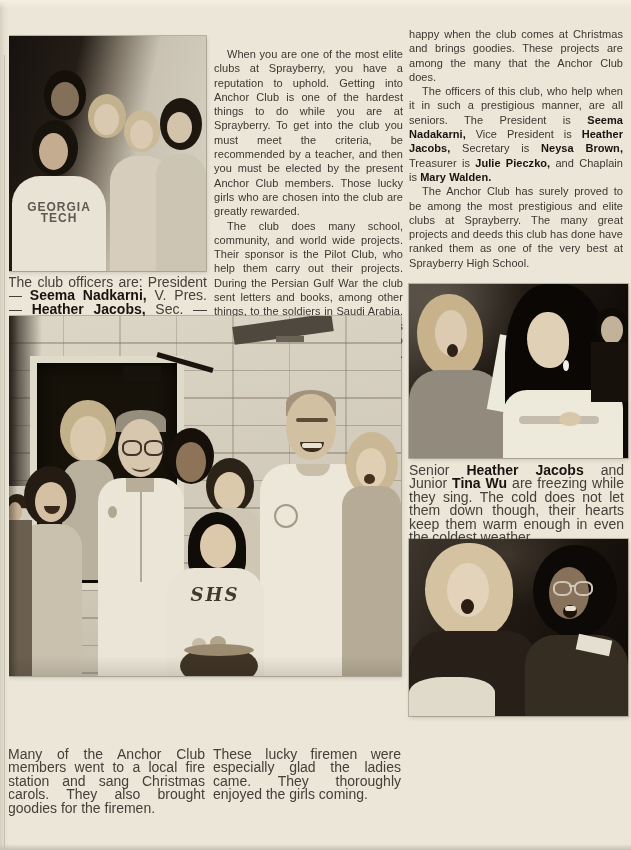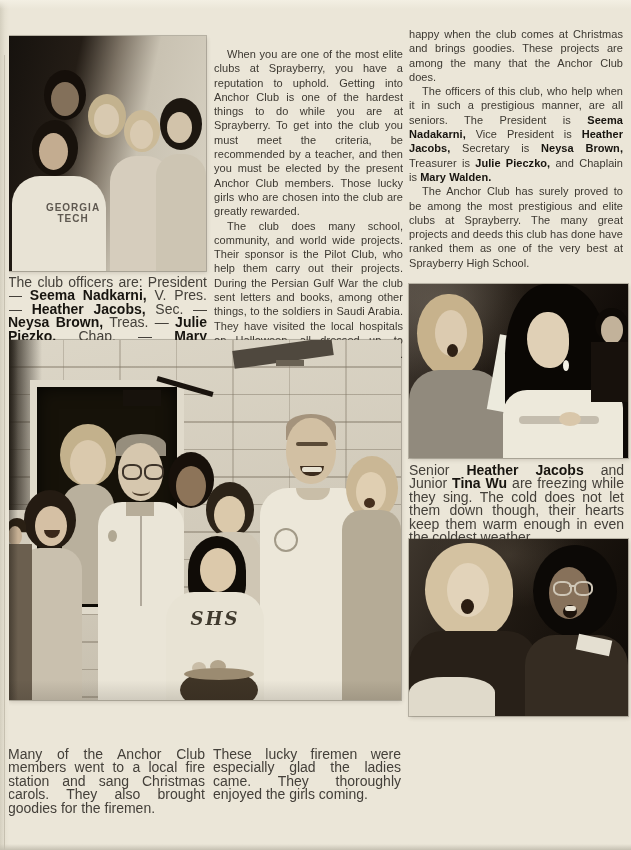--- a/index.html
+++ b/index.html
@@ -32,21 +32,21 @@
     background:linear-gradient(102deg,#16120e 0%,#241d16 30%,#7d7365 46%,#c9c2b2 62%,#d8d2c3 100%);}
   .cap-officers{left:8px;top:276px;width:199px;}
   .col-center{left:214px;top:27px;width:189px;margin-top:20px;}
   .col-right{left:409px;top:27px;width:214px;}
   .photo-jw{left:409px;top:284px;width:219px;height:174px;
     background:linear-gradient(120deg,#4a423a 0%,#241d16 34%,#120d09 70%,#0d0906 100%);}
   .cap-jw{left:409px;top:464px;width:215px;}
   .photo-hd{left:409px;top:539px;width:219px;height:177px;
     background:linear-gradient(115deg,#3e362d 0%,#221b14 40%,#140f0a 75%,#0f0b07 100%);}
   .cap-hd{left:409px;top:728px;width:215px;}
-  .photo-fire{left:8px;top:340px;width:393px;height:360px;
+  .photo-fire{left:8px;top:316px;width:393px;height:360px;
     background-image:
       repeating-linear-gradient(to bottom,rgba(125,115,98,0) 0 26px,rgba(125,115,98,.45) 26px 27.5px),
       repeating-linear-gradient(to right,rgba(125,115,98,0) 0 55px,rgba(125,115,98,.32) 55px 56.5px),
       linear-gradient(168deg,#dcd6c7 0%,#d0c9b9 60%,#c2baa9 100%);}
   .cap-fire1{left:8px;top:748px;width:197px;}
   .cap-fire2{left:213px;top:748px;width:188px;}
   .shirt-text{position:absolute;text-align:center;font-weight:bold;color:#5e5850;}
   .shs-text{font-family:"DejaVu Serif",serif;font-style:italic;font-weight:bold;color:#403a2e;}
 </style>
 </head>
@@ -61,21 +61,21 @@
     <i class="s" style="left:86px;top:68px;width:25px;height:31px;border-radius:50%;background:#d8c9b0"></i>
     <i class="s" style="left:116px;top:74px;width:36px;height:42px;border-radius:50%;background:#cbba98"></i>
     <i class="s" style="left:122px;top:84px;width:23px;height:29px;border-radius:50%;background:#d9cab1"></i>
     <i class="s" style="left:102px;top:120px;width:62px;height:115px;border-radius:26px 26px 0 0;background:#d6cdbd"></i>
     <i class="s" style="left:152px;top:62px;width:42px;height:52px;border-radius:50%;background:#1d1710"></i>
     <i class="s" style="left:159px;top:76px;width:25px;height:31px;border-radius:50%;background:#d2c3aa"></i>
     <i class="s" style="left:148px;top:118px;width:50px;height:117px;border-radius:22px 22px 0 0;background:#cdc5b3"></i>
     <i class="s" style="left:24px;top:84px;width:46px;height:56px;border-radius:50%;background:#18120c"></i>
     <i class="s" style="left:31px;top:97px;width:29px;height:37px;border-radius:50%;background:#c3ac90"></i>
     <i class="s" style="left:4px;top:140px;width:94px;height:95px;border-radius:28px 32px 0 0;background:#e8e3d5"></i>
-    <span class="s shirt-text" style="left:24px;top:166px;width:82px;font-size:10px;letter-spacing:1px;line-height:11px;">
+    <span class="s shirt-text" style="left:10px;top:166px;width:82px;font-size:12px;letter-spacing:1px;line-height:11px;">
       <span>GEORGIA</span><br>
       <span>TECH</span>
     </span>
   </div>
   <p class="caption cap-officers"><span>The club officers are: President — </span><b>Seema Nadkarni,</b><span> V. Pres. — </span><b>Heather Jacobs,</b><span> Sec. — </span><b>Neysa Brown,</b><span> Treas. — </span><b>Julie Piezko,</b><span> Chap. — </span><b>Mary Walden.</b></p>
 
   <div class="col col-center">
     <p class="ind"><span>When you are one of the most elite clubs at Sprayberry, you have a reputation to uphold. Getting into Anchor Club is one of the hardest things to do while you are at Sprayberry. To get into the club you must meet the criteria, be recommended by a teacher, and then you must be elected by the present Anchor Club members. Those lucky girls who are chosen into the club are greatly rewarded.</span></p>
     <p class="ind"><span>The club does many school, community, and world wide projects. Their sponsor is the Pilot Club, who help them carry out their projects. During the Persian Gulf War the club sent letters and books, among other things, to the soldiers in Saudi Arabia. They have visited the local hospitals on Halloween, all dressed up, to entertain the children in the hospital. The local firemen are very</span></p>
   </div>

